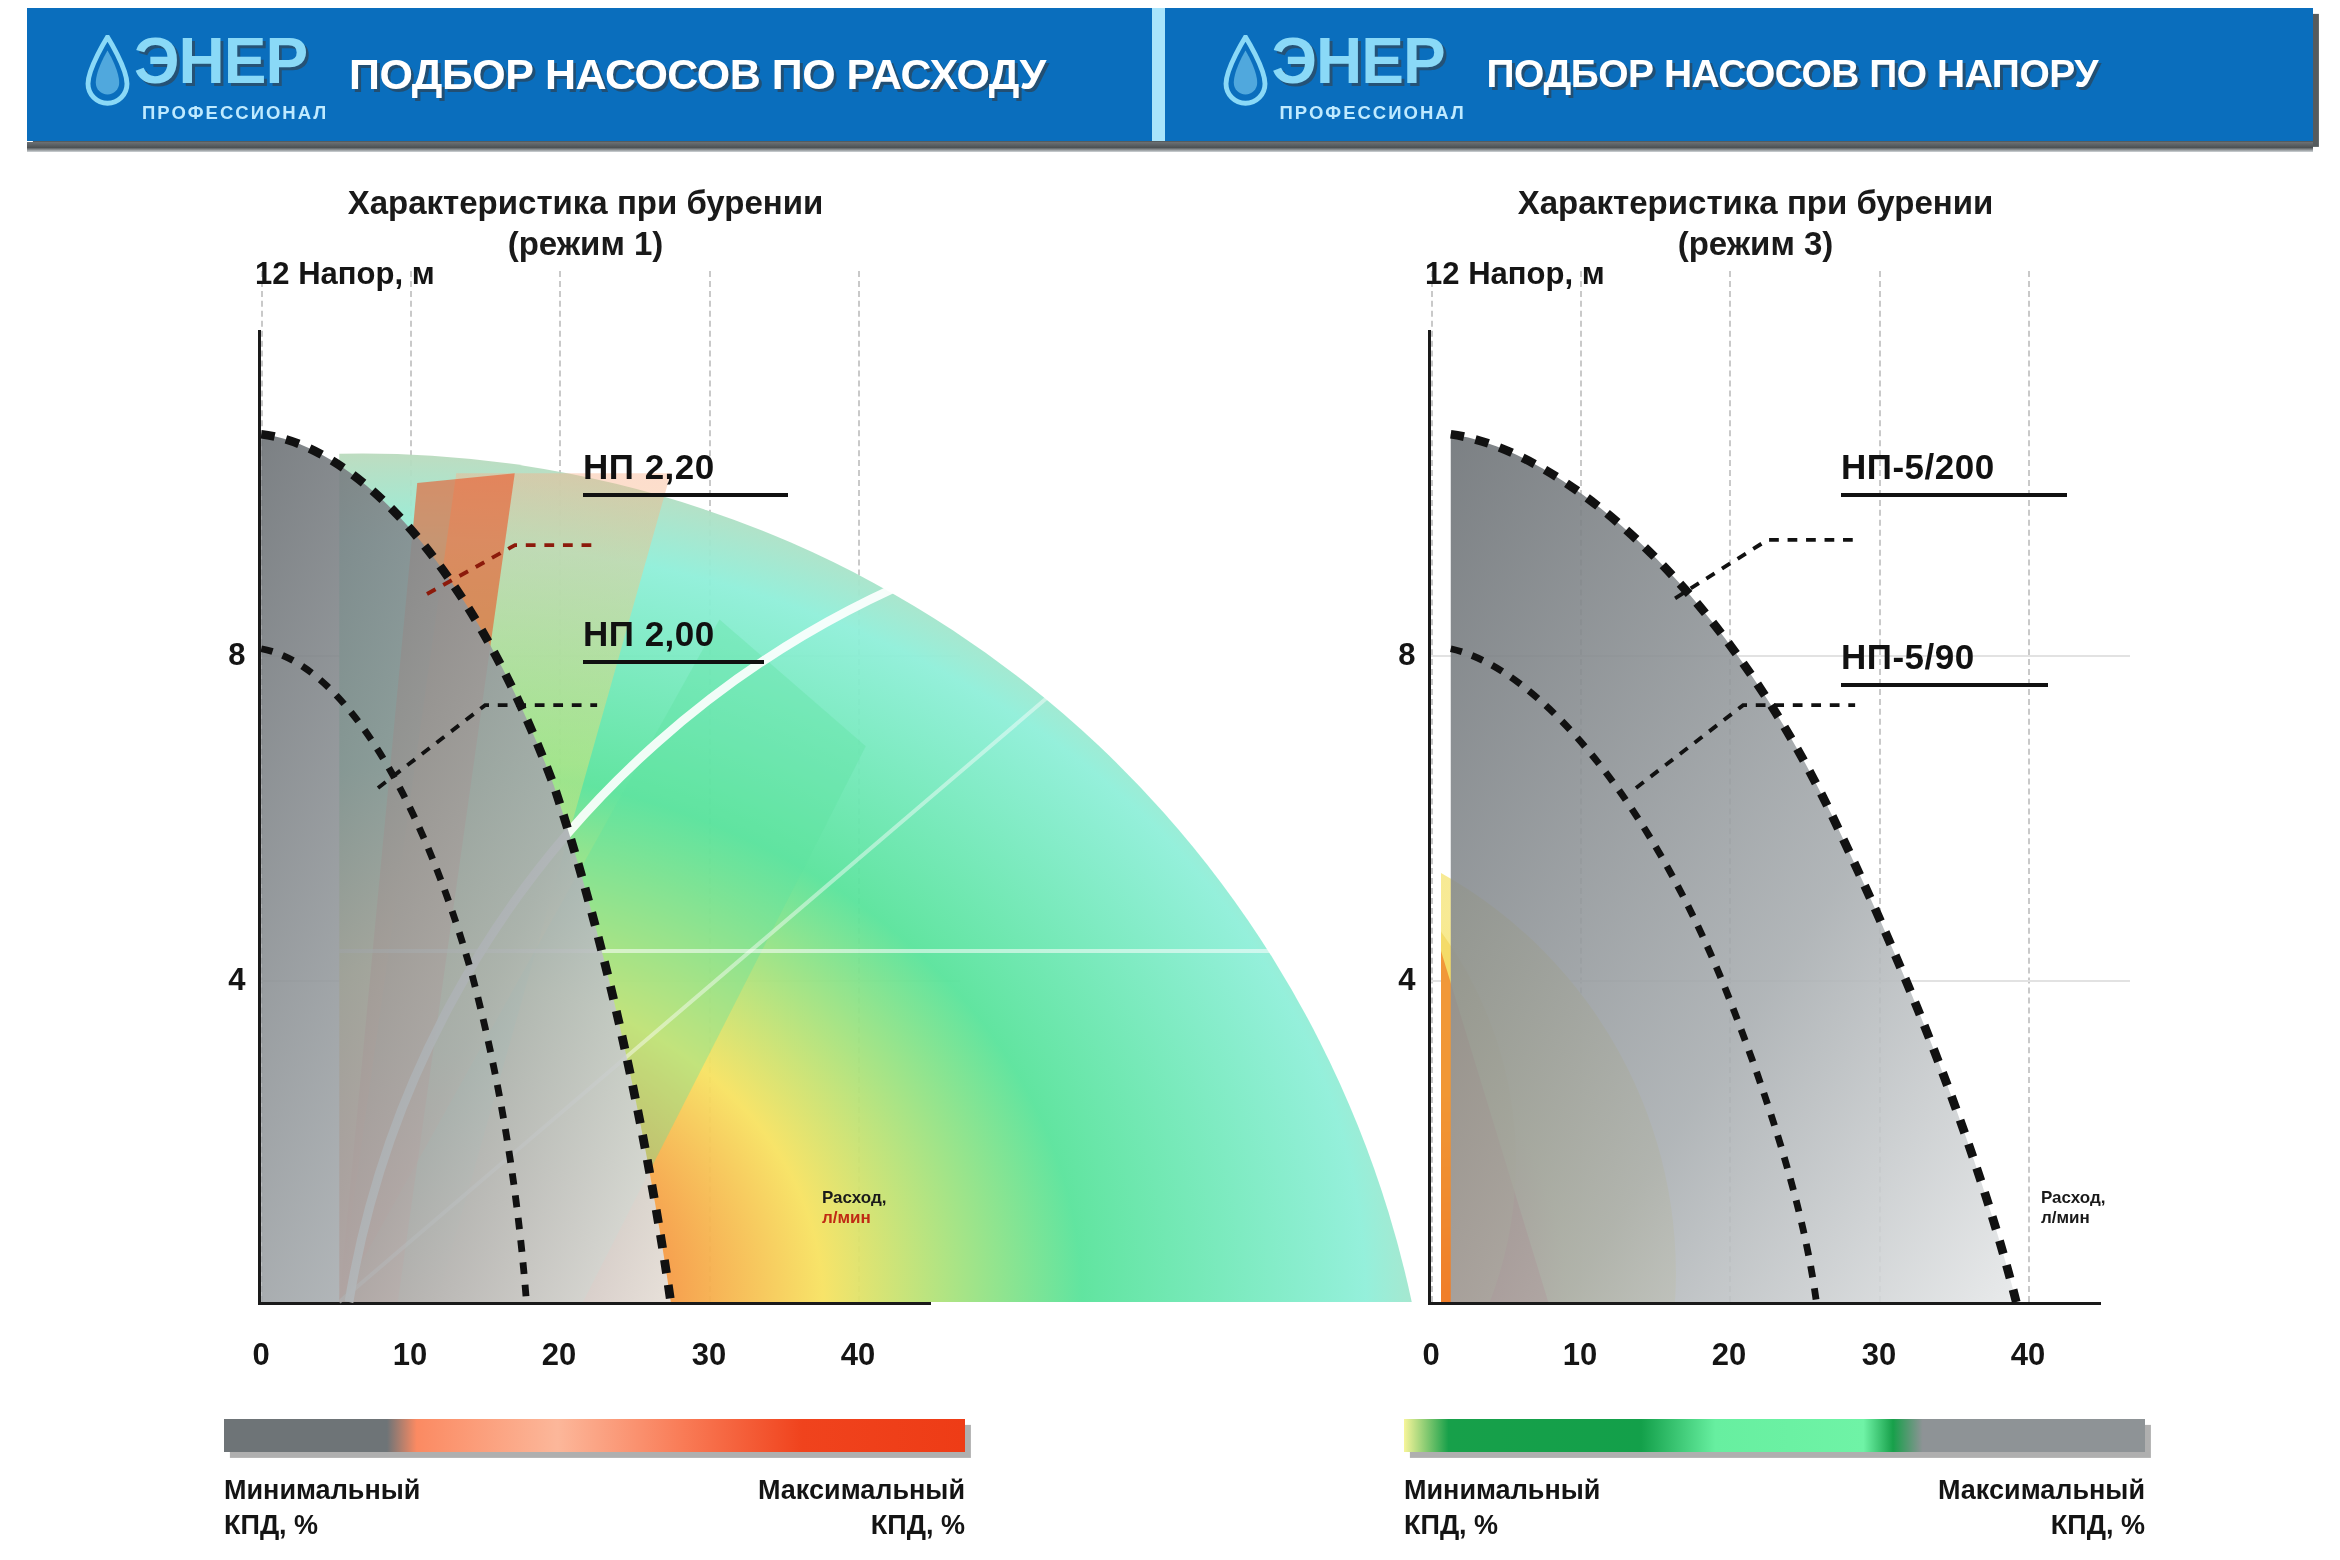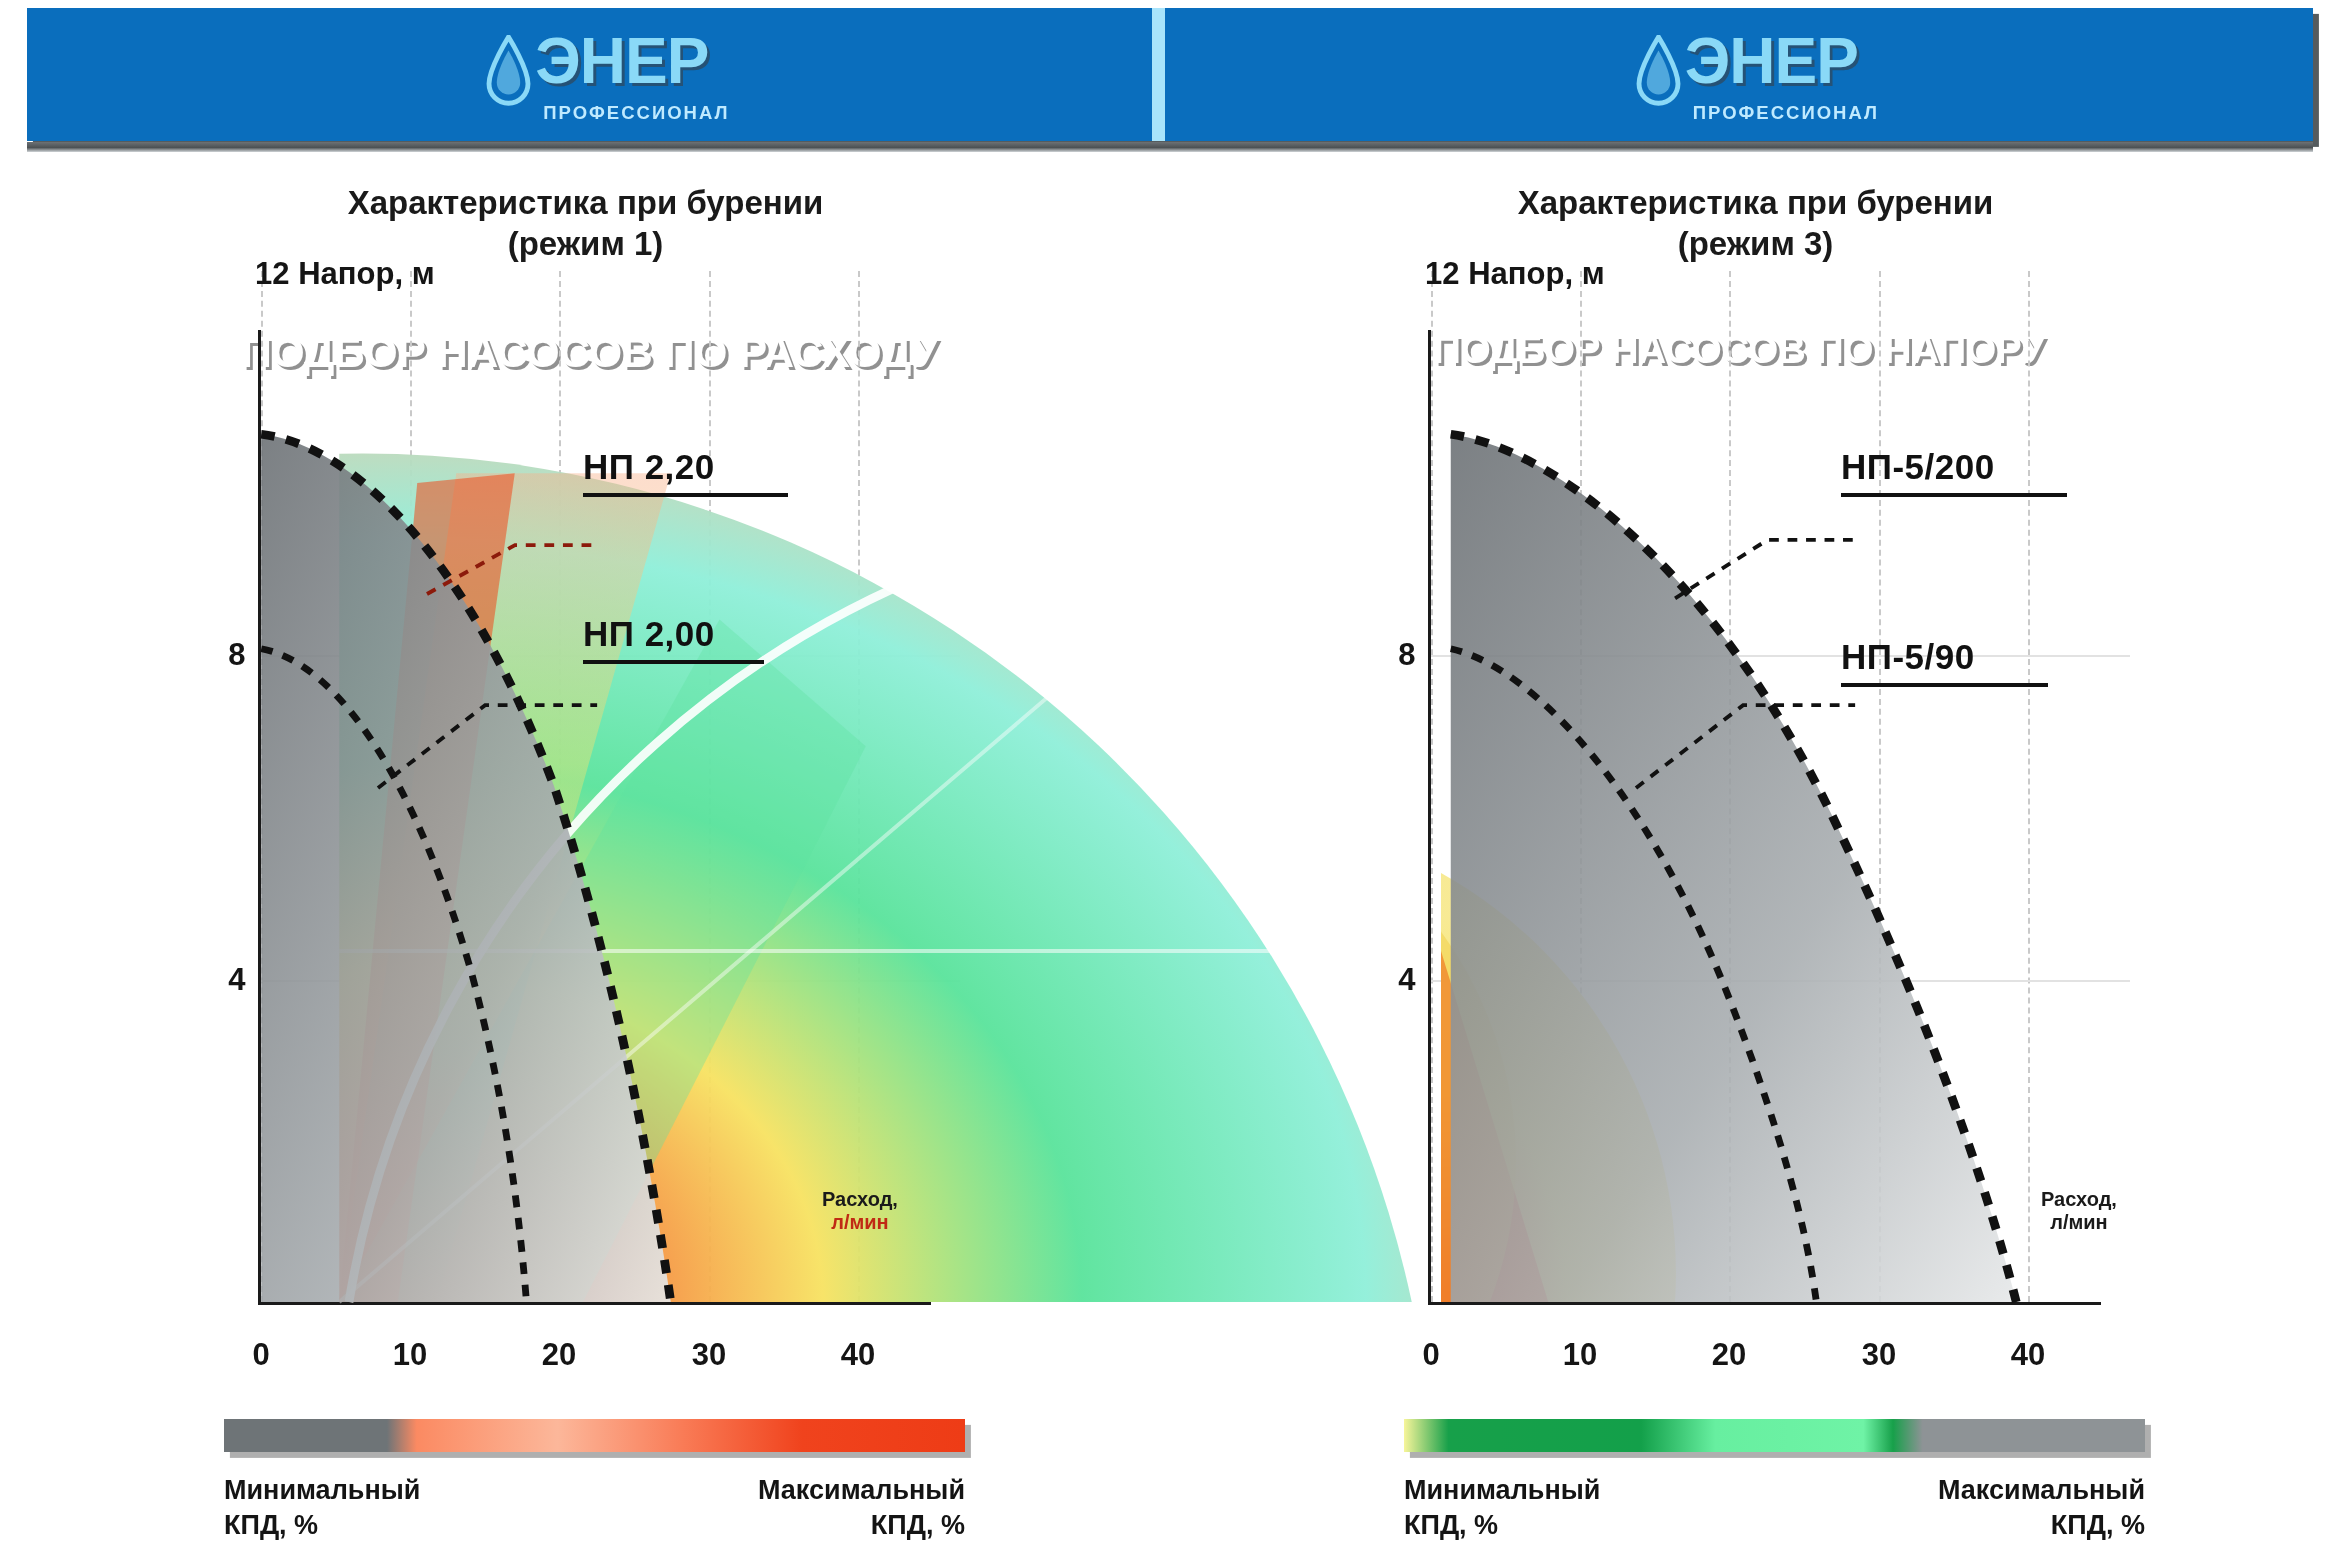--- a/index.html
+++ b/index.html
@@ -12,21 +12,21 @@
 
   
   .banner{
     position:absolute;left:27px;top:7.8px;width:2286px;height:133px;
     background:#0a6ebd;
     box-shadow:5.9px 5.9px 0 0 #555b5e;
   }
   .banner-inner{
     position:absolute;inset:0;display:flex;align-items:center;
   }
-  .banner-half{position:relative;height:100%;display:flex;align-items:center;flex-direction:column;}
+  .banner-half{position:relative;height:100%;display:flex;align-items:center;}
   .banner-half.left{width:1131px;}
   .banner-half.right{width:1155px;border-left:13.7px solid #a9e4fb;}
 
   .logo{position:relative;width:322px;height:100%;flex:0 0 322px;}
   .logo-drop{
     position:absolute;left:57px;top:27px;width:47px;height:76px;
   }
   .logo-drop svg{display:block;}
   .logo-word{
     position:absolute;left:107px;top:21.5px;
@@ -83,22 +83,22 @@
   .ytop{
     position:absolute;left:-5.9px;top:-74px;
     font-size:31px;font-weight:bold;color:#151515;white-space:nowrap;
   }
   .xtick{
     position:absolute;top:100%;margin-top:35px;
     font-size:31px;font-weight:bold;color:#151515;
     transform:translateX(-50%);
   }
   .xaxis-label{
-    position:absolute;font-size:20px;font-weight:bold;line-height:1.15;
-    text-align:center;color:#1a1a1a;
+    position:absolute;font-size:17px;font-weight:bold;line-height:1.15;
+    color:#1a1a1a;
   }
   .xaxis-label .unit{color:#c02a14;}
 
   
   .env{position:absolute;left:0;bottom:0;}
   .env svg{display:block;overflow:visible;}
 
   
   .wedge{position:absolute;left:0;bottom:0;overflow:visible;}
   .wedge svg{display:block;overflow:visible;}

